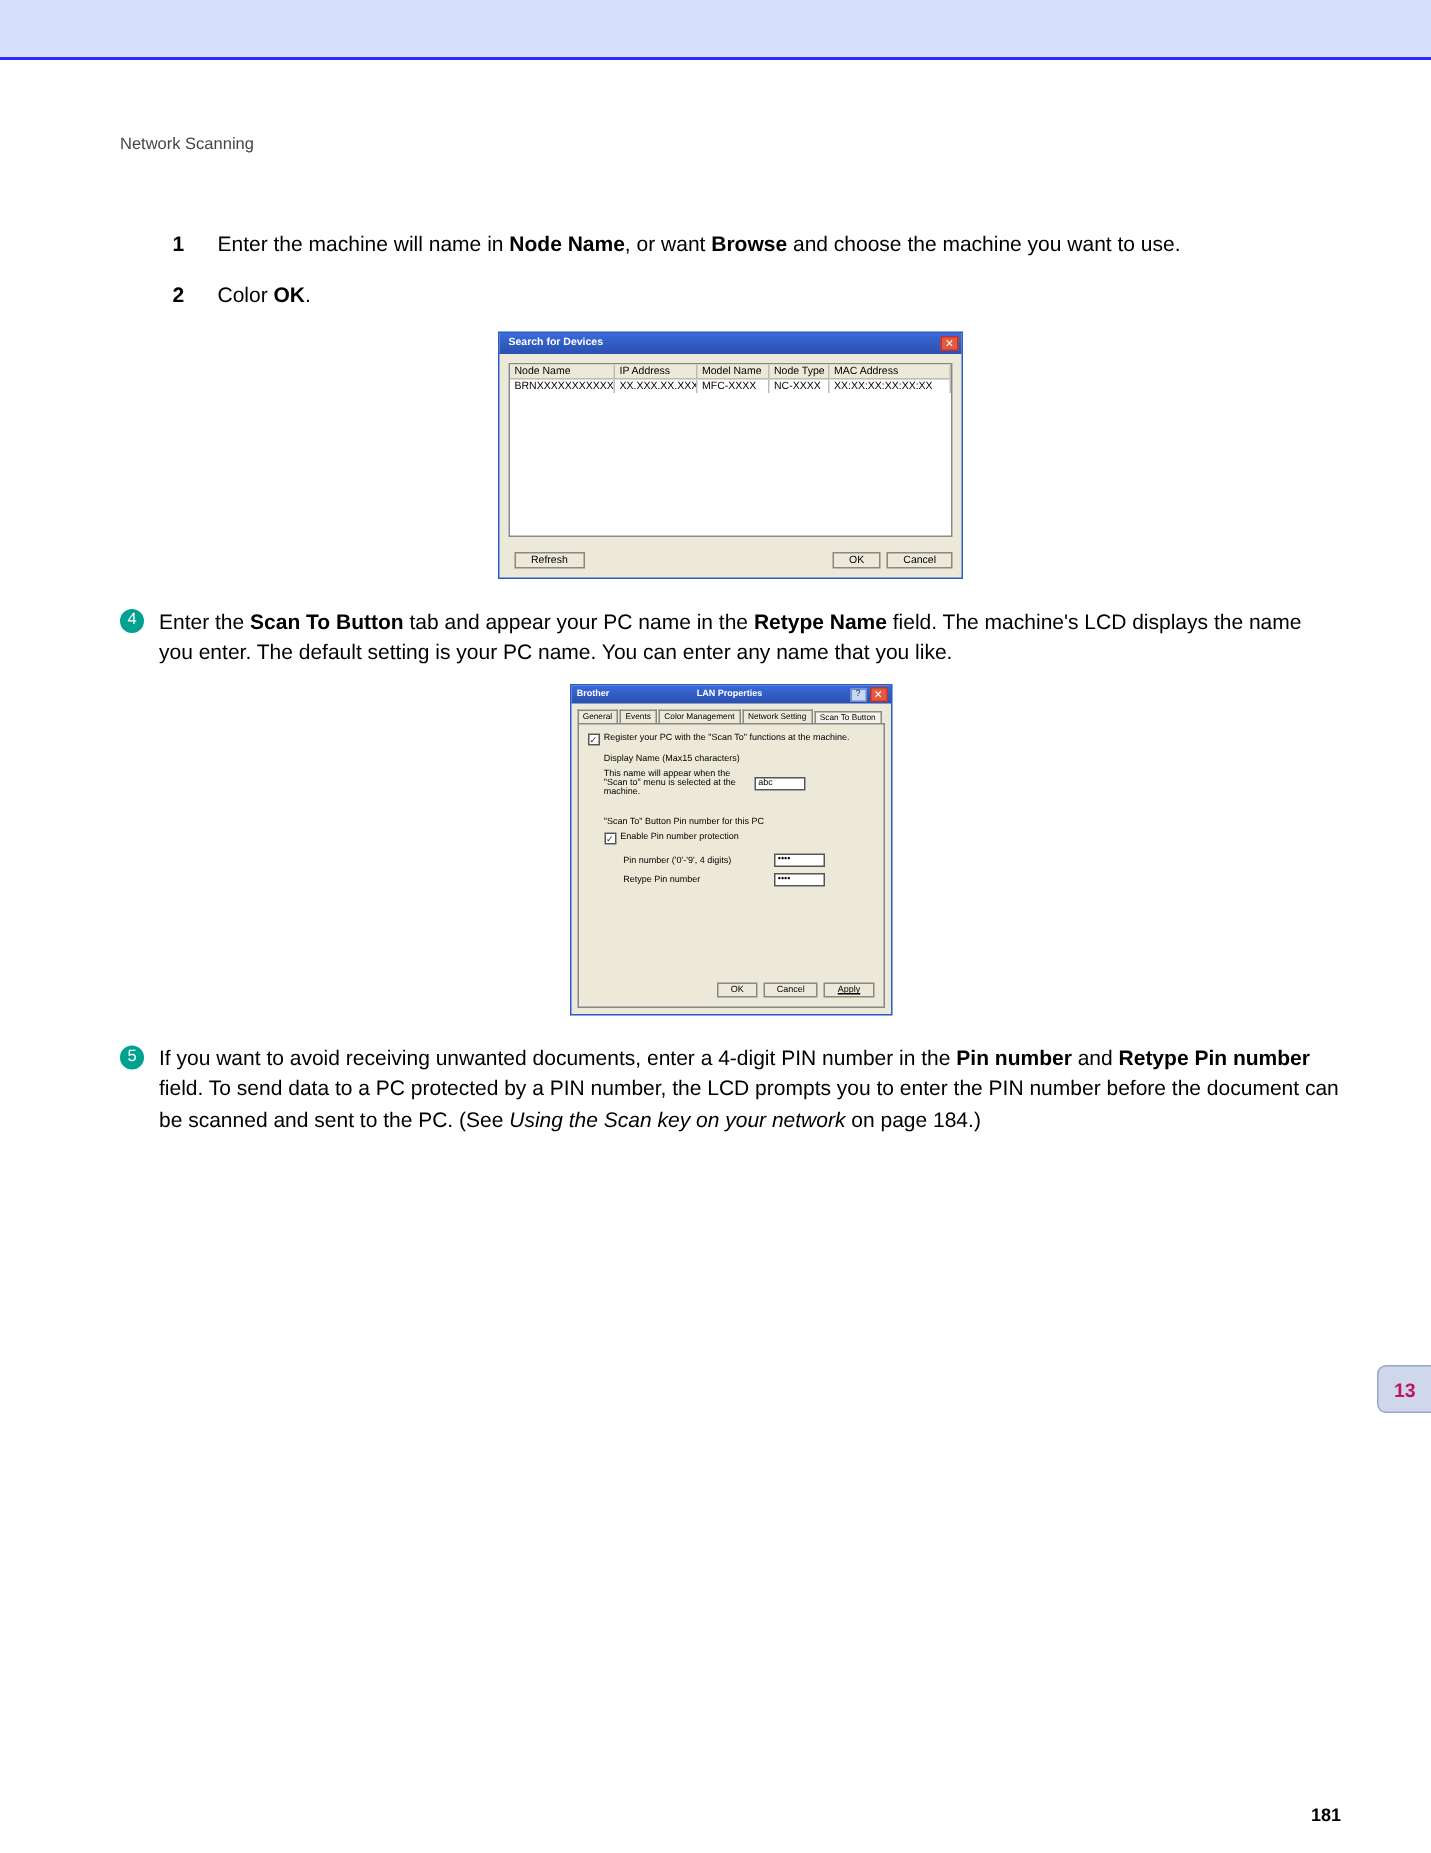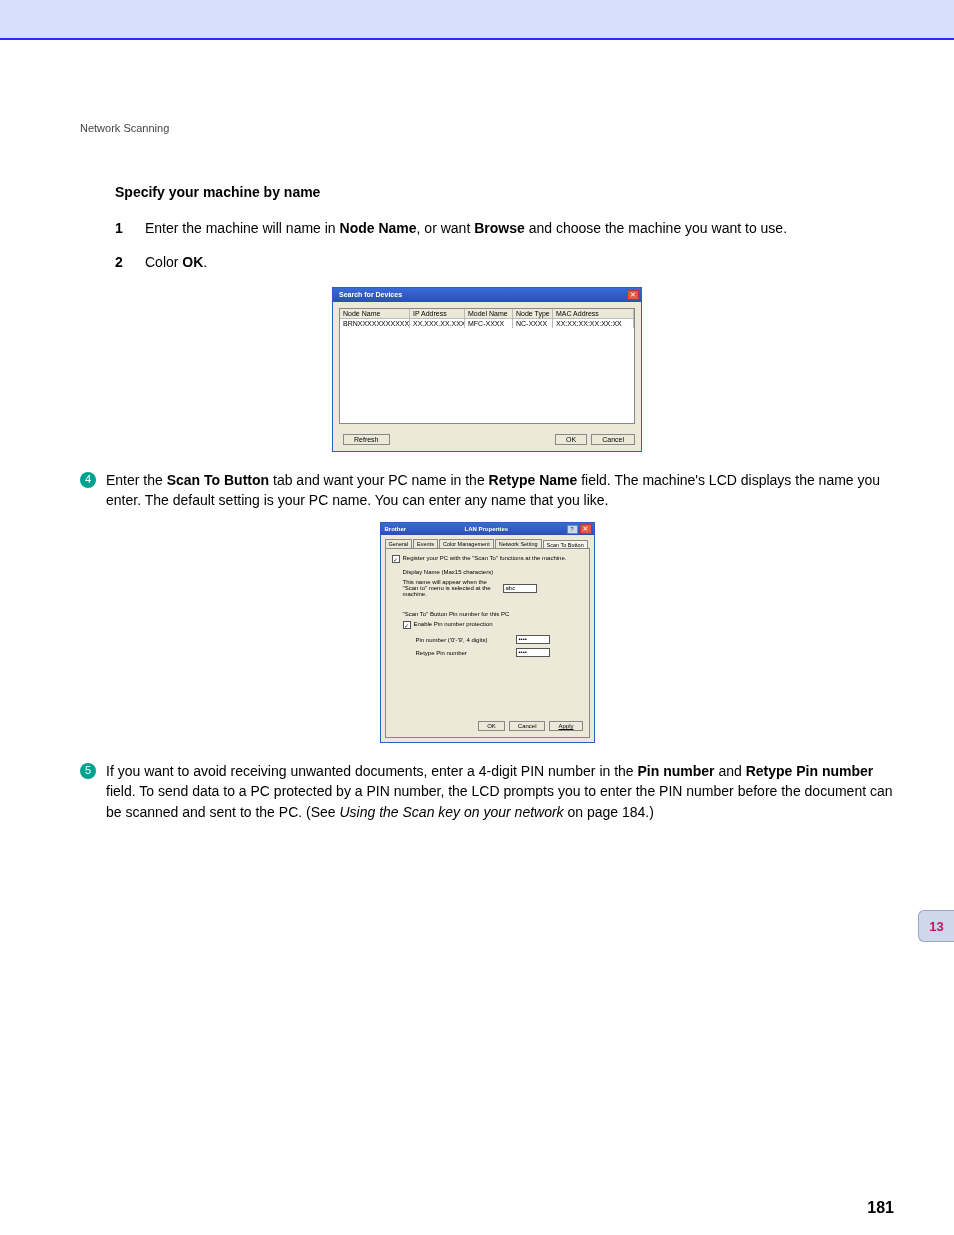--- a/index.html
+++ b/index.html
@@ -1,19 +1,19 @@
 <!DOCTYPE html>
 <html><head>
 <meta charset="utf-8">
 <style>
   * { box-sizing: border-box; margin: 0; padding: 0; }
   html, body { width: 954px; height: 1235px; background: #fff; font-family: Arial, Helvetica, sans-serif; color: #000; }
   .topstrip { height: 40px; background: #d6dffb; border-bottom: 2px solid #2b2bff; }
   .page { padding: 50px 60px 0 80px; position: relative; height: calc(1235px - 40px); }
-  .header { font-size: 11px; color: #444; margin-bottom: 50px; margin-top: 32px; }
+  .header { font-size: 11px; color: #444; margin-bottom: 50px; }
   .section-title { font-size: 14px; font-weight: bold; margin-left: 35px; margin-bottom: 18px; }
   .num-list { margin-left: 35px; }
   .num-row { display: flex; margin-bottom: 14px; font-size: 14px; line-height: 1.45; }
   .num { width: 30px; font-weight: bold; flex: none; }
   .num-body { flex: 1; }
   .bold { font-weight: bold; }
 
   
   .dlg1 { width: 310px; margin: 6px auto 18px auto; border: 1px solid #2b5fc7; background: #ece9d8; font-size: 7px; }
   .dlg1-title { background: linear-gradient(#3a6ad9, #2a50b0); color: #fff; display: flex; align-items: center; height: 14px; padding: 0 2px; }
@@ -48,33 +48,32 @@
   .chk-line { display: flex; align-items: flex-start; margin-bottom: 6px; }
   .chk { width: 8px; height: 8px; border: 1px solid #555; background: #fff; margin-right: 3px; display: flex; align-items: center; justify-content: center; font-size: 6px; color: #222; flex: none; }
   .desc { margin-left: 11px; margin-bottom: 4px; }
   .field-row { display: flex; align-items: center; margin-left: 11px; margin-bottom: 4px; }
   .field-label { width: 100px; }
   .field-input { border: 1px solid #555; background: #fff; padding: 0 2px; height: 9px; min-width: 34px; }
   .tabpanel-bottom { position: absolute; bottom: 6px; right: 6px; display: flex; }
   .tabpanel-bottom .win-btn { padding: 1px 8px; font-size: 6px; }
 
   
-  .pagenum { position: absolute; bottom: 18px; right: 60px; font-weight: bold; font-size: 16px; }
+  .pagenum { position: absolute; bottom: 18px; right: 60px; font-weight: bold; font-size: 12px; }
   .sidetab { position: absolute; right: 0; top: 870px; width: 36px; height: 32px; background: #cfd7ec; border: 1px solid #9aa6c9; border-right: none; border-radius: 6px 0 0 6px; display: flex; align-items: center; justify-content: center; font-weight: bold; color: #be185d; font-size: 13px; }
 </style>
 </head>
 <body>
 
 <div class="topstrip"></div>
 
 <div class="page">
 
   <div class="header">Network Scanning</div>
 
-  <div class="section-title">Specify your machine by name</div>
 
   <div class="num-list">
     <div class="num-row">
       <div class="num">1</div>
       <div class="num-body">
         <span>Enter the machine will name in </span><span class="bold">Node Name</span><span>, or want </span><span class="bold">Browse</span><span> and choose the machine you want to use.</span>
       </div>
     </div>
     <div class="num-row">
       <div class="num">2</div>
@@ -110,21 +109,21 @@
       <div class="win-btn">Refresh</div>
       <div class="spacer"></div>
       <div class="win-btn">OK</div>
       <div class="win-btn">Cancel</div>
     </div>
   </div>
 
   <div class="badge-step">
     <div class="badge">4</div>
     <div class="badge-body">
-      <span>Enter the </span><span class="bold">Scan To Button</span><span> tab and want your PC name in the </span><span class="bold">Retype Name</span><span> field. The machine's LCD displays the name you enter. The default setting is your PC name. You can enter any name that you like.</span>
+      <span>Enter the </span><span class="bold">Scan To Button</span><span> tab and appear your PC name in the </span><span class="bold">Retype Name</span><span> field. The machine's LCD displays the name you enter. The default setting is your PC name. You can enter any name that you like.</span>
     </div>
   </div>
 
   <div class="dlg2">
     <div class="dlg2-title">
       <div class="t-left">Brother</div>
       <div class="t-center">LAN Properties</div>
       <div class="help-q">?</div>
       <div class="close-x">✕</div>
     </div>

